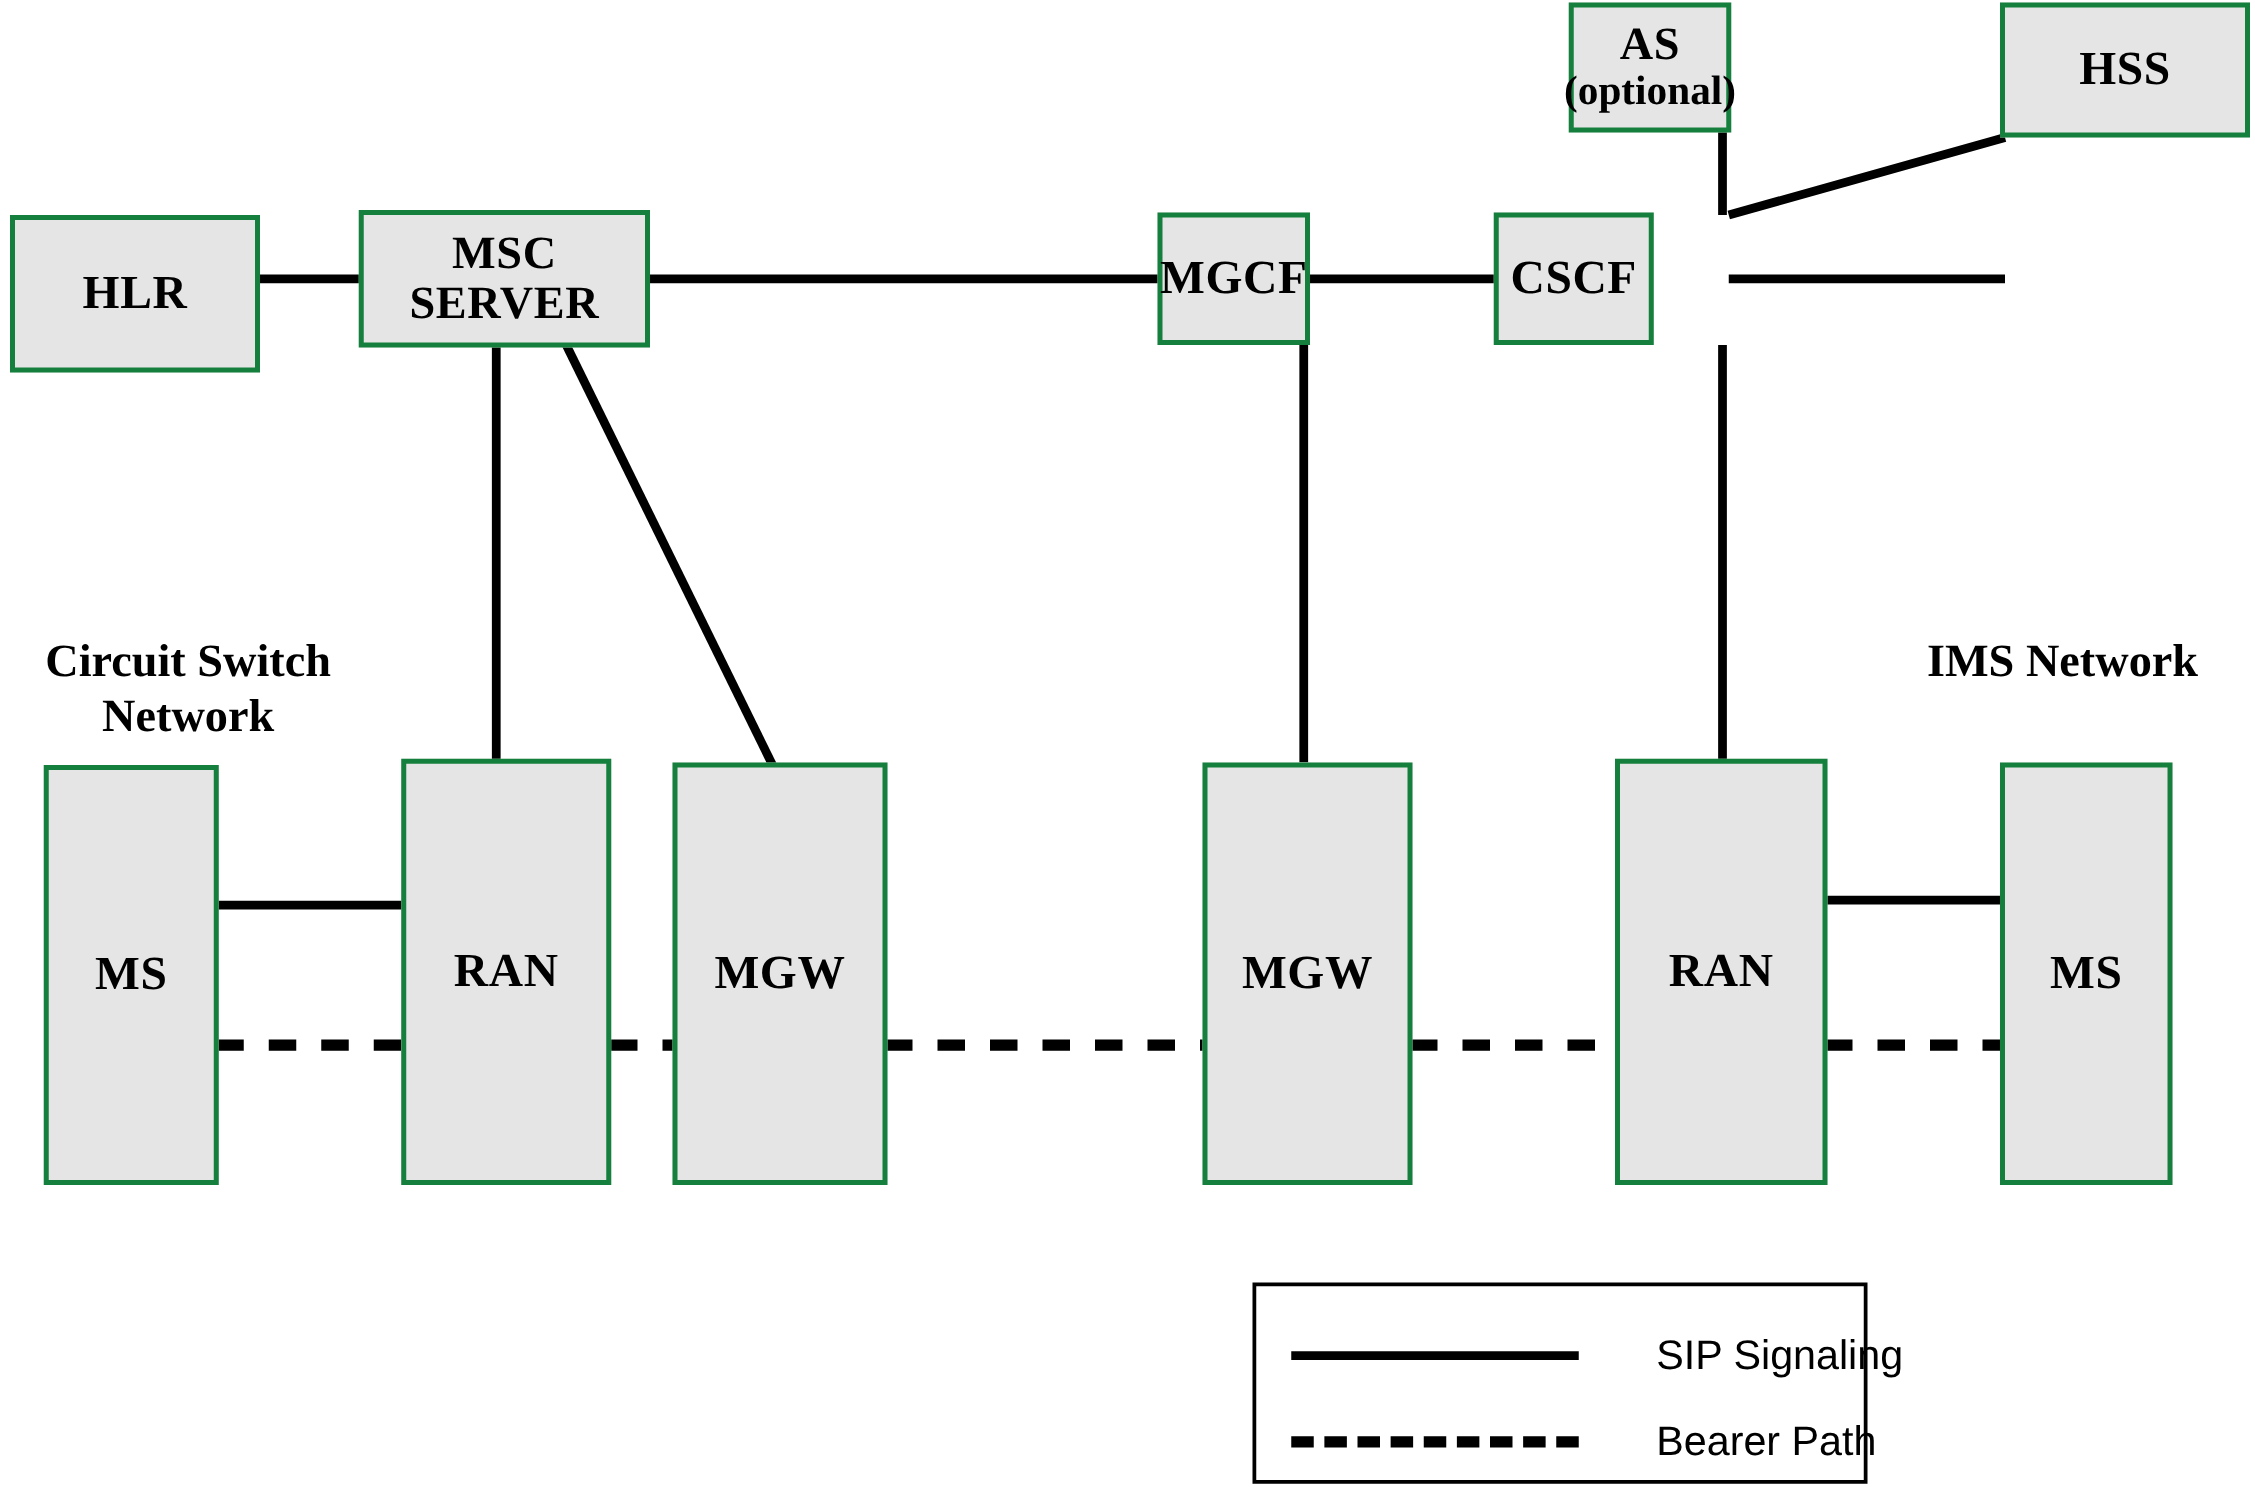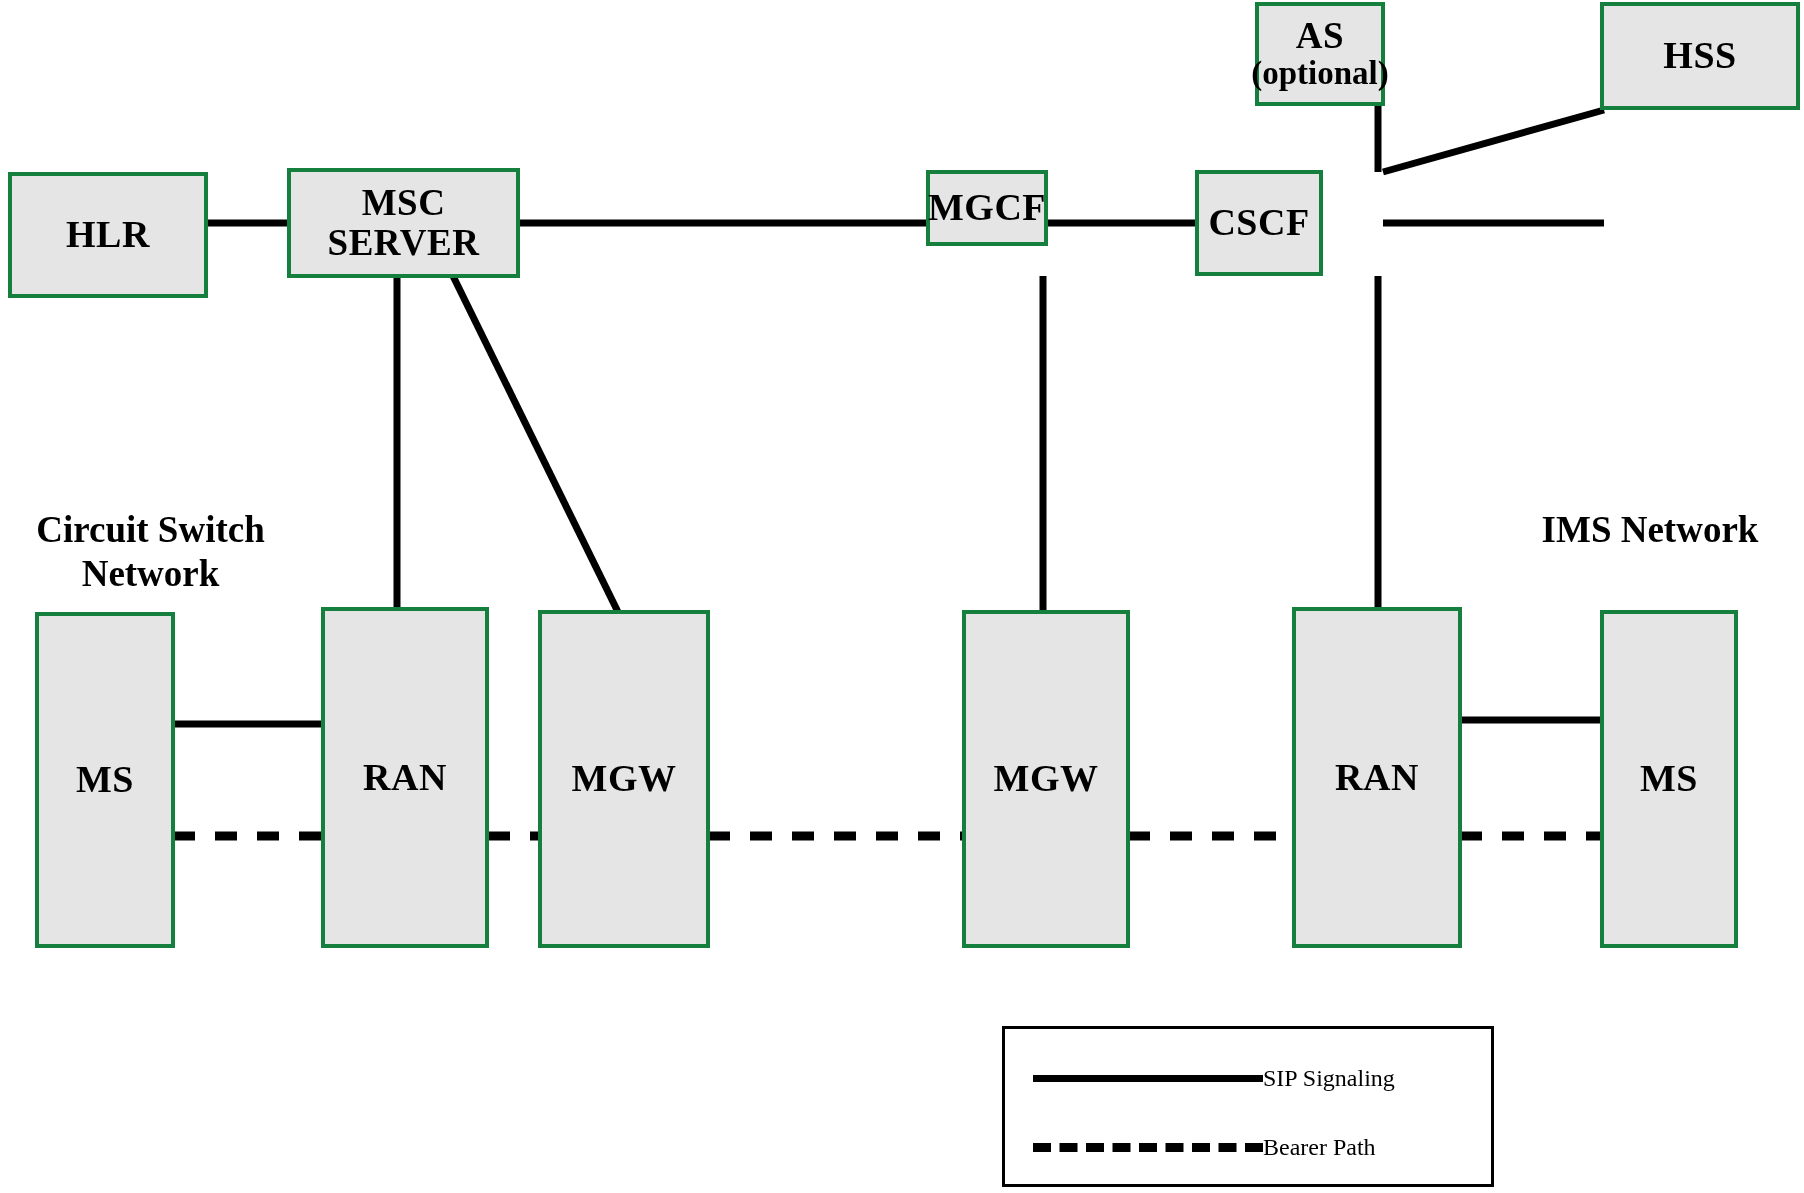--- a/index.html
+++ b/index.html
@@ -79,24 +79,25 @@
   }
   .legend-swatch {
     width: 230px;
     height: 0;
     border-top: 7px solid #000;
   }
   .legend-swatch.dashed {
     border-top: 9px dashed #000;
   }
   .legend-text {
-    font-size: 24px;
+    margin-left: 62px;
+    font-size: 33px;
     color: #000;
     white-space: nowrap;
-    font-family: Liberation Serif, serif;
+    font-family: Liberation Sans, sans-serif;
   }
 </style>
 </head>
 <body>
 
 <div id="diagram-root">
 
   <svg class="wire-layer" viewBox="0 0 1804 1193" xmlns="http://www.w3.org/2000/svg">
     <g stroke="#000000" fill="none" stroke-linecap="butt">
 
@@ -134,21 +135,21 @@
 
   <div class="node" style="left:8px;  top:172px; width:200px; height:126px;">
     <span class="node-label">HLR</span>
   </div>
 
   <div class="node two-line" style="left:287px; top:168px; width:233px; height:110px;">
     <span class="node-label" style="white-space:pre-line;">MSC
 SERVER</span>
   </div>
 
-  <div class="node" style="left:926px; top:170px; width:122px; height:76px;">
+  <div class="node" style="left:926px; top:170px; width:122px; height:106px;">
     <span class="node-label">MGCF</span>
   </div>
 
   <div class="node" style="left:1195px; top:170px; width:128px; height:106px;">
     <span class="node-label">CSCF</span>
   </div>
 
   <div class="node two-line" style="left:1255px; top:2px; width:130px; height:104px; flex-direction:column;">
     <span class="node-label">AS</span>
     <span class="sub-label">(optional)</span>

